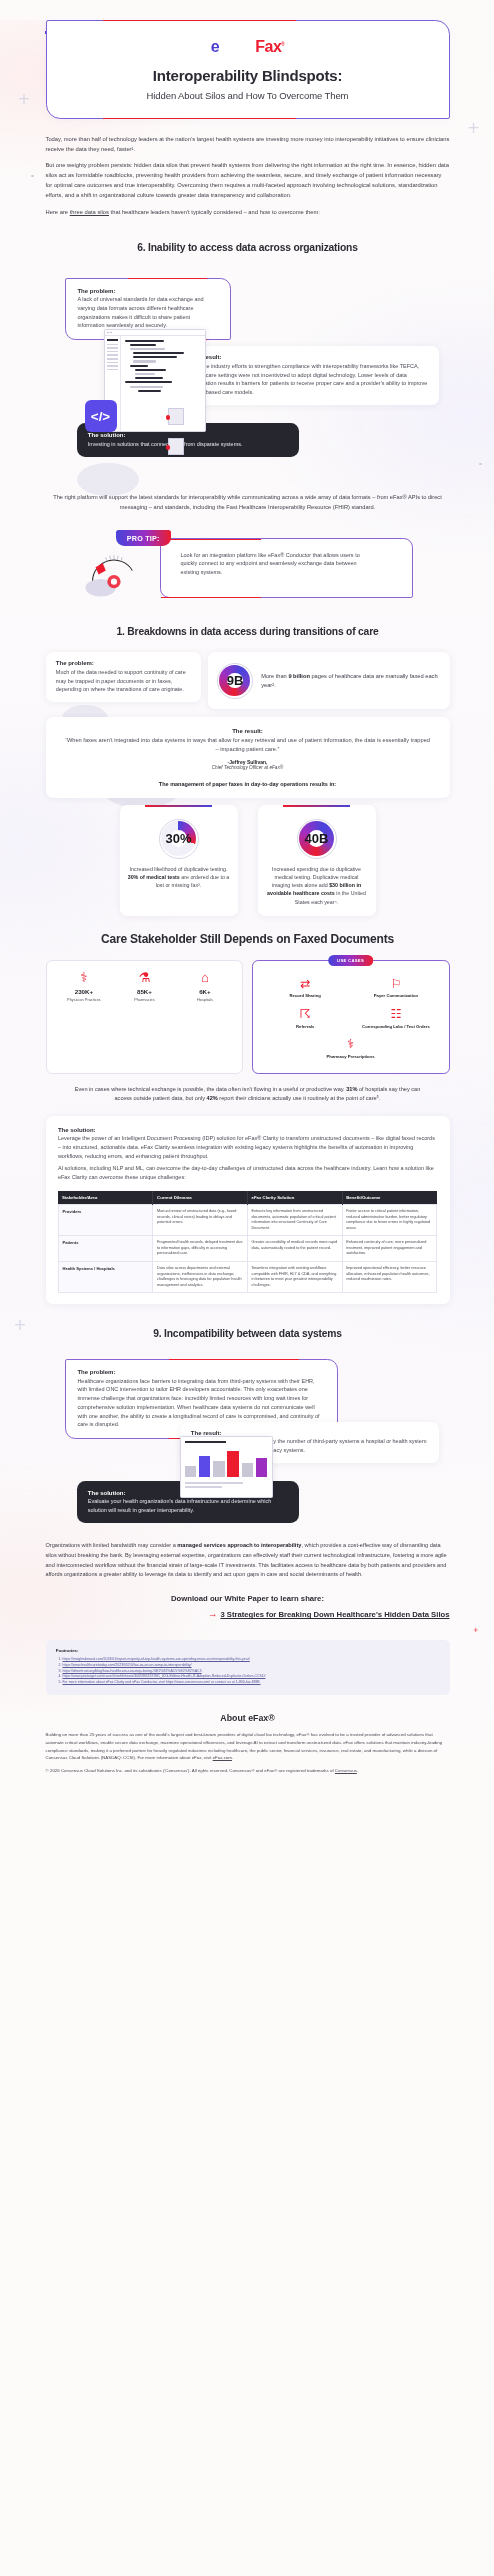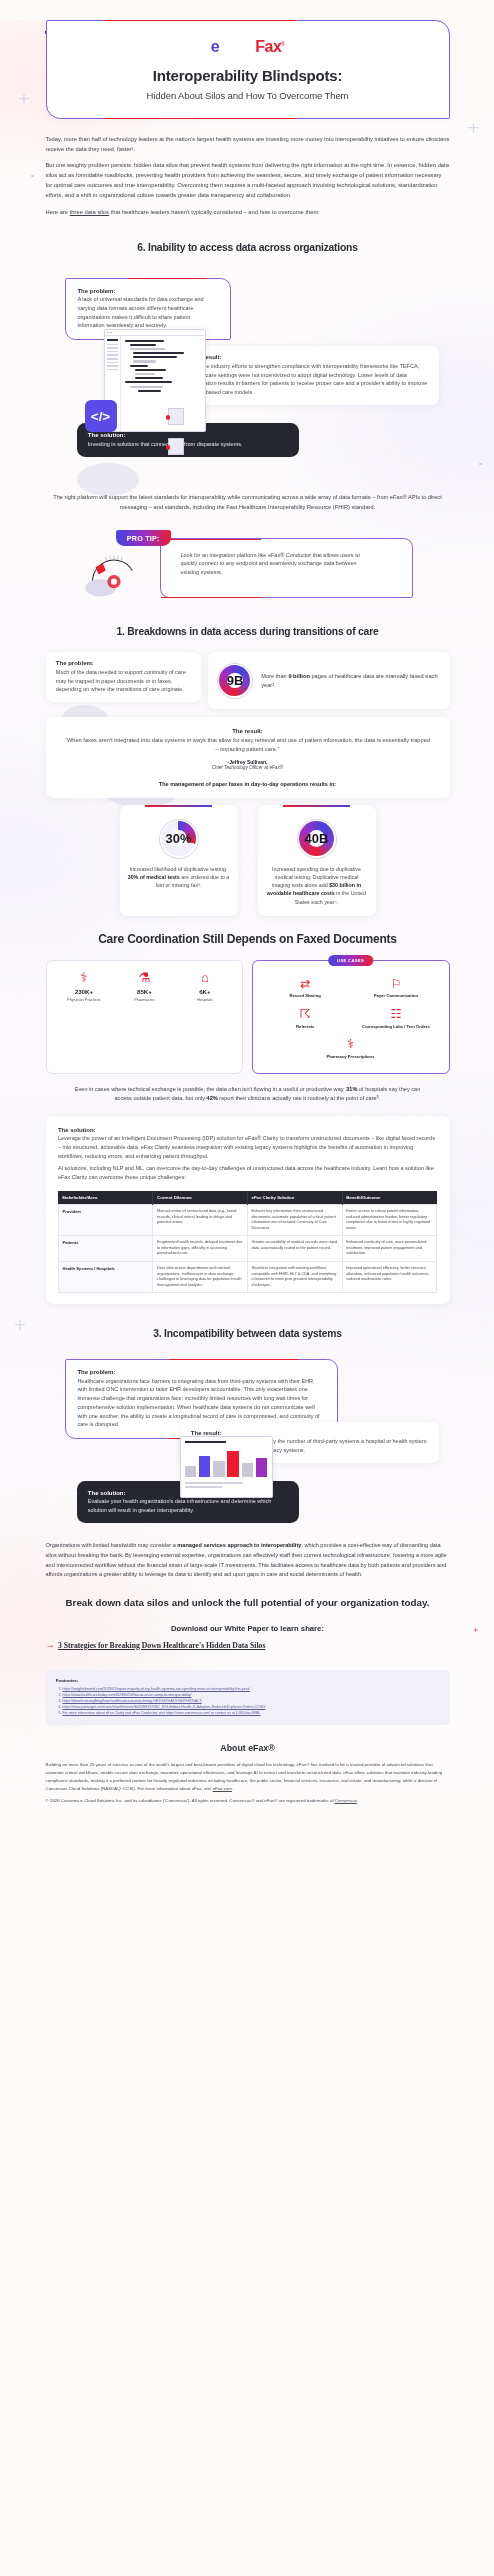--- a/index.html
+++ b/index.html
@@ -401,21 +401,21 @@
           <div class="bar"></div>
           <div class="donut">
             <div class="ring"></div>
             <div class="hole" style="inset:10.3px"></div>
             <div class="val">40B</div>
           </div>
           <p><span>Increased spending due to duplicative medical testing. Duplicative medical imaging tests alone add </span><b>$30 billion in avoidable healthcare costs</b><span> in the United States each year⁴.</span></p>
         </div>
       </div>
 
-      <div class="big-title">Care Coordination Still Depends on Faxed Documents</div>
+      <div class="big-title">Care Stakeholder Still Depends on Faxed Documents</div>
 
       <div class="panels">
         <div class="panel-left">
           <div class="icon-grid">
             <div class="icon-cell">
               <span class="gly">⚕</span>
               <div class="num">230K+</div>
               <div class="cap">Physician Practices</div>
             </div>
             <div class="icon-cell">
@@ -493,21 +493,21 @@
               <td class="rowhead">Health Systems / Hospitals</td>
               <td>Data silos across departments and external organizations, inefficiencies in data exchange, challenges in leveraging data for population health management and analytics.</td>
               <td>Seamless integration with existing workflows compatible with FHIR, HL7 &amp; CDA, and everything in between to meet your greatest interoperability challenges.</td>
               <td>Improved operational efficiency, better resource allocation, enhanced population health outcomes, reduced readmission rates.</td>
             </tr>
           </tbody>
         </table>
       </div>
     </div>
 
-    <div class="sec-title">3. Incompatibility between data systems</div>
+    <div class="sec-title">9. Incompatibility between data systems</div>
 
     <div class="inner s3">
       <div class="card-outline prob">
         <span class="lbl">The problem:</span>
         <div class="bdy">Healthcare organizations face barriers to integrating data from third-party systems with their EHR, with limited ONC intervention to tailor EHR developers accountable. This only exacerbates one immense challenge that organizations face: incredibly limited resources with long wait times for comprehensive solution implementation. When healthcare data systems do not communicate well with one another, the ability to create a longitudinal record of care is compromised, and continuity of care is disrupted.</div>
       </div>
 
       <div class="mock2">
         <div style="padding:4.1px;">
           <div style="height:2.1px;width:50%;background:#2b2b38;margin-bottom:5.2px;"></div>
@@ -533,23 +533,22 @@
         <span class="lbl">The solution:</span>
         <div class="bdy">Evaluate your health organization's data infrastructure and determine which solution will result in greater interoperability.</div>
       </div>
     </div>
 
     <div class="inner closing">
       <span>Organizations with limited bandwidth may consider a </span><b>managed services approach to interoperability</b><span>, which provides a cost-effective way of dismantling data silos without breaking the bank. By leveraging external expertise, organizations can effectively staff their current technological infrastructure, fostering a more agile and interconnected workflow without the financial strain of large-scale IT investments. This facilitates access to healthcare data by both patients and providers and affords organizations a greater ability to leverage its data to identify and act upon gaps in care and social determinants of health.</span>
     </div>
 
     <div class="inner">
-      <div class="cta-h">Break down data silos and unlock the full potential of your organization today.</div>
       <div class="cta-sub">Download our White Paper to learn share:</div>
-      <div style="text-align:left;margin-top:6.2px;font-family:Liberation Serif, serif;">
+      <div style="text-align:right;margin-top:6.2px;">
         <span class="cta-arrow">→</span><a href="#" style="font-size:7.7px;font-weight:800;color:#2b2b33;text-decoration:underline;">3 Strategies for Breaking Down Healthcare's Hidden Data Silos</a>
       </div>
     </div>
 
     <div class="inner">
       <div class="foot">
         <h4>Footnotes:</h4>
         <ol>
           <li><a href="#">https://insightsbswed.com/2023/01/report-majority-of-top-health-systems-are-spending-more-on-interoperability-this-year/</a></li>
           <li><a href="#">https://www.healthcareitoday.com/2023/05/10/fax-as-an-on-ramp-to-interoperability/</a></li>

